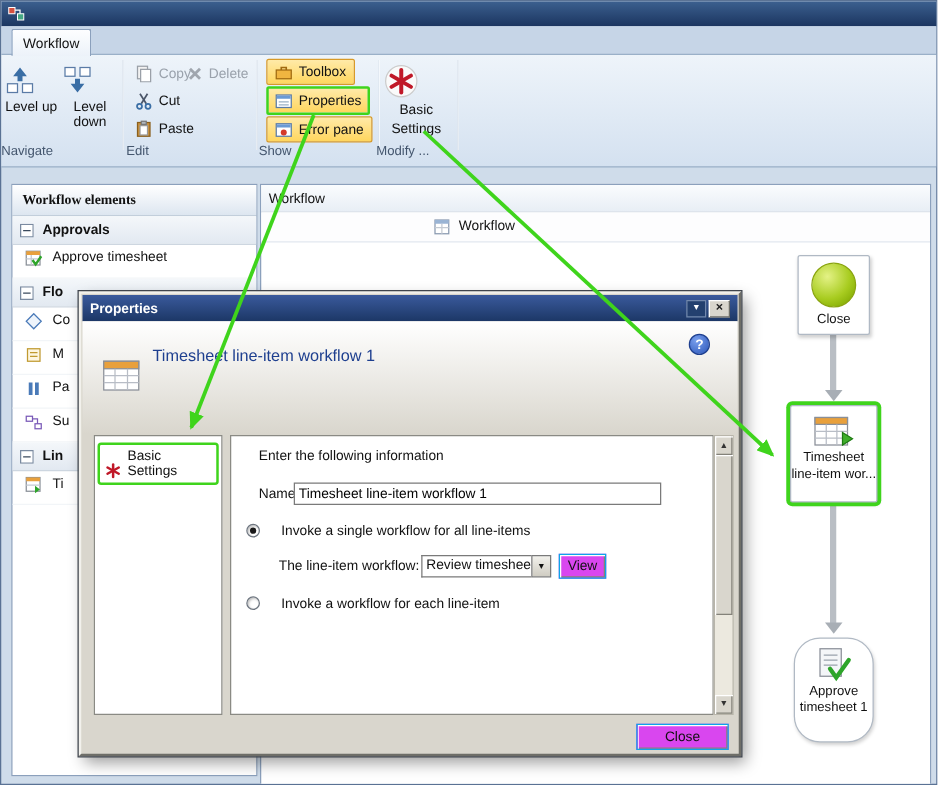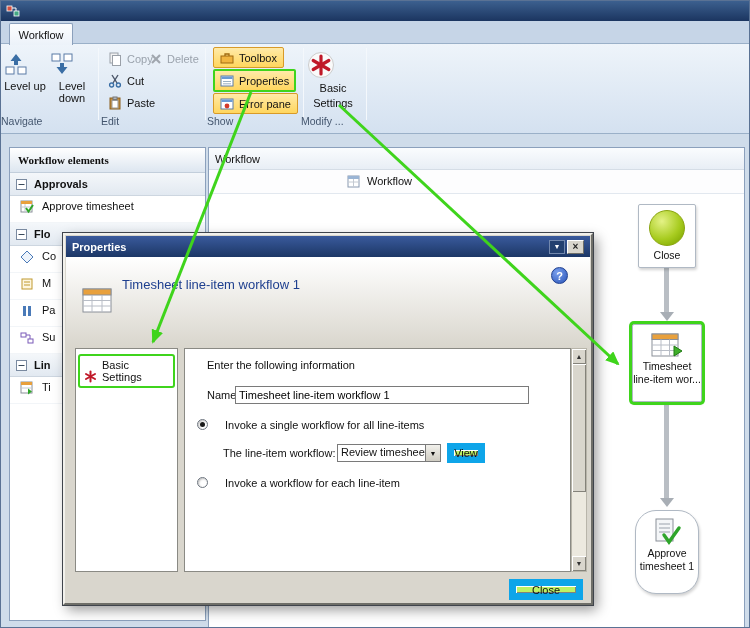--- a/index.html
+++ b/index.html
@@ -92,21 +92,21 @@
   .radio { position:absolute; width:11px; height:11px; border-radius:50%; background:#fff;
            border:1px solid #6e7680; box-shadow:inset 1px 1px 2px rgba(0,0,0,.25); }
   .radio.sel::after { content:""; display:block; width:5px; height:5px; margin:2px;
                       border-radius:50%; background:#1a1a1a; }
   .flabel { position:absolute; white-space:nowrap;padding-left:10px; }
   .combo { position:absolute; left:152px; top:95px; width:104px; height:18px; display:flex; }
   .combo-field { flex:1; border:1px solid #7a7a7a; border-right:none; padding:1px 3px;
                  background:#fff; white-space:nowrap; overflow:hidden; }
   .combo-btn { width:16px; background:linear-gradient(#f2f1ec,#cfccc2); border:1px solid #7a7a7a;
                font-size:7px; display:flex; align-items:center; justify-content:center; }
-  .btn3d { background:#bef264; border:7px solid #0ea5e9; box-shadow:inset 1px 1px 0 #fff,
+  .btn3d { background:#d946ef; border:1px solid #0ea5e9; box-shadow:inset 1px 1px 0 #fff,
            inset -1px -1px 0 #84827a; display:flex; align-items:center; justify-content:center; }
   .view-btn { position:absolute; left:262px; top:94px; width:38px; height:20px; }
   .dlg-scroll { position:absolute; left:506px; top:113px; width:16px; height:224px;
                 background:#ece9df; border:1px solid #b8b5aa; }
   .sb-btn { position:absolute; left:0; width:14px; height:15px; background:#d9d6cd;
             box-shadow:inset 1px 1px 0 #fff, inset -1px -1px 0 #84827a; font-size:7px; color:#333;
             display:flex; align-items:center; justify-content:center; }
   .sb-thumb { position:absolute; left:0; top:15px; width:14px; height:128px; background:#d9d6cd;
               box-shadow:inset 1px 1px 0 #fff, inset -1px -1px 0 #84827a; }
   .close-btn { position:absolute; left:444px; top:344px; width:74px; height:21px; }

